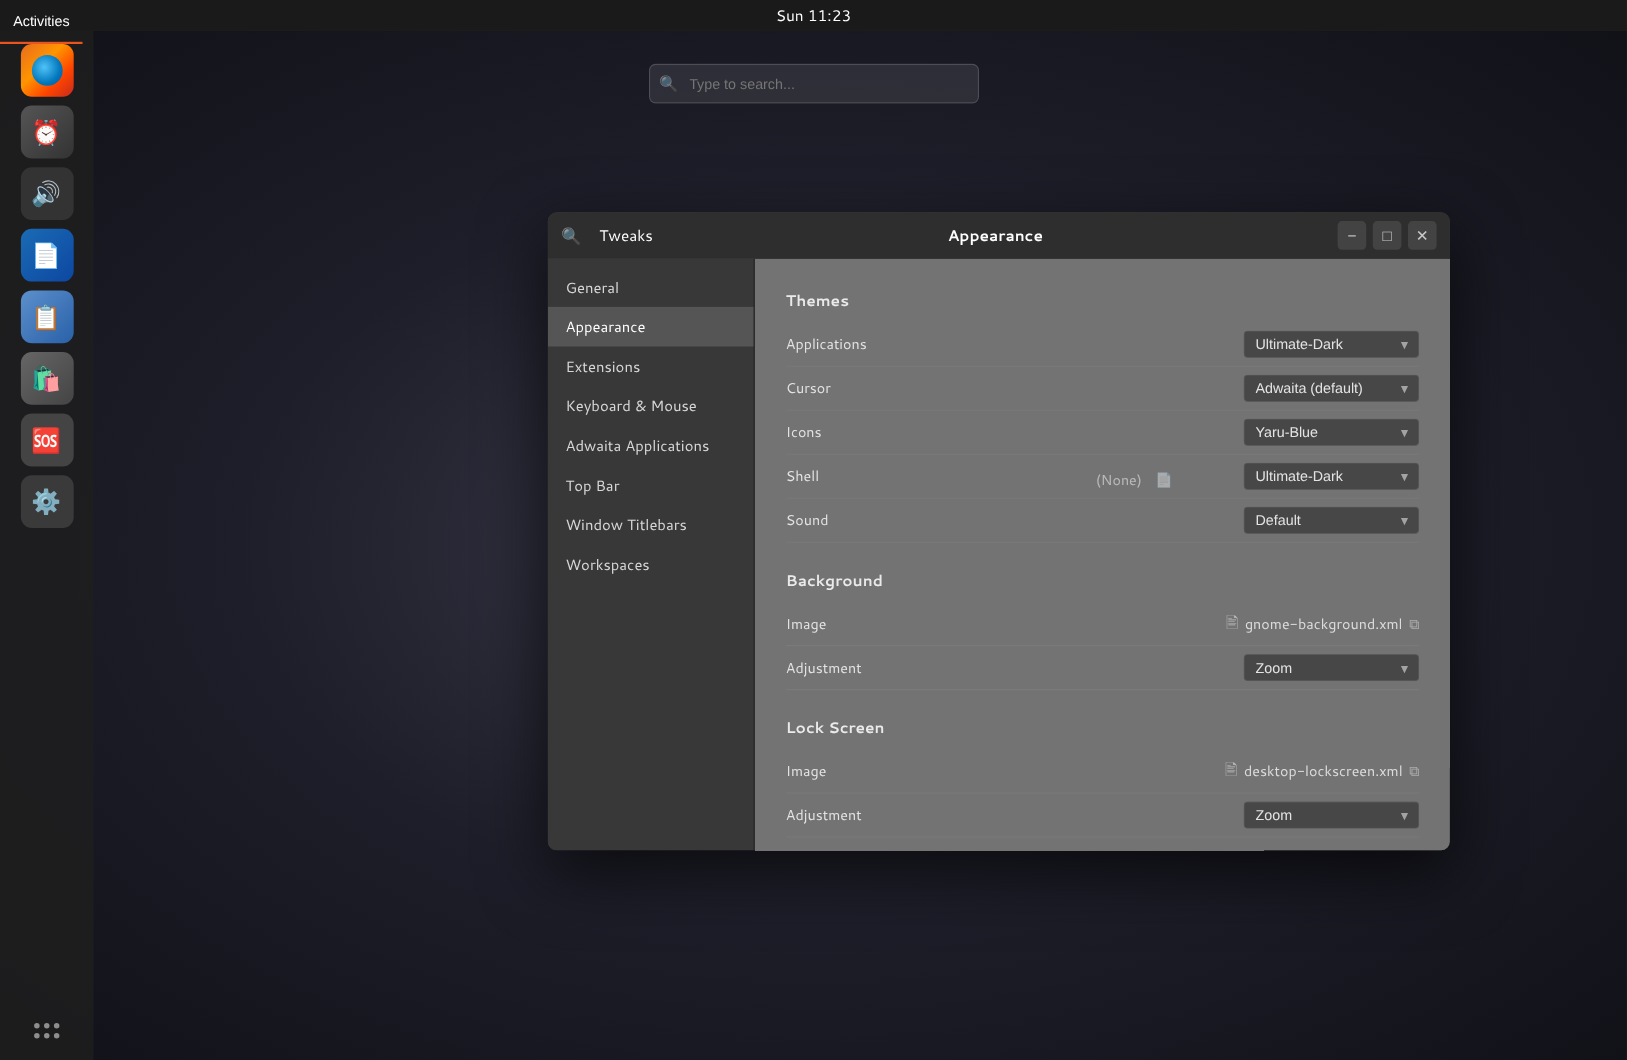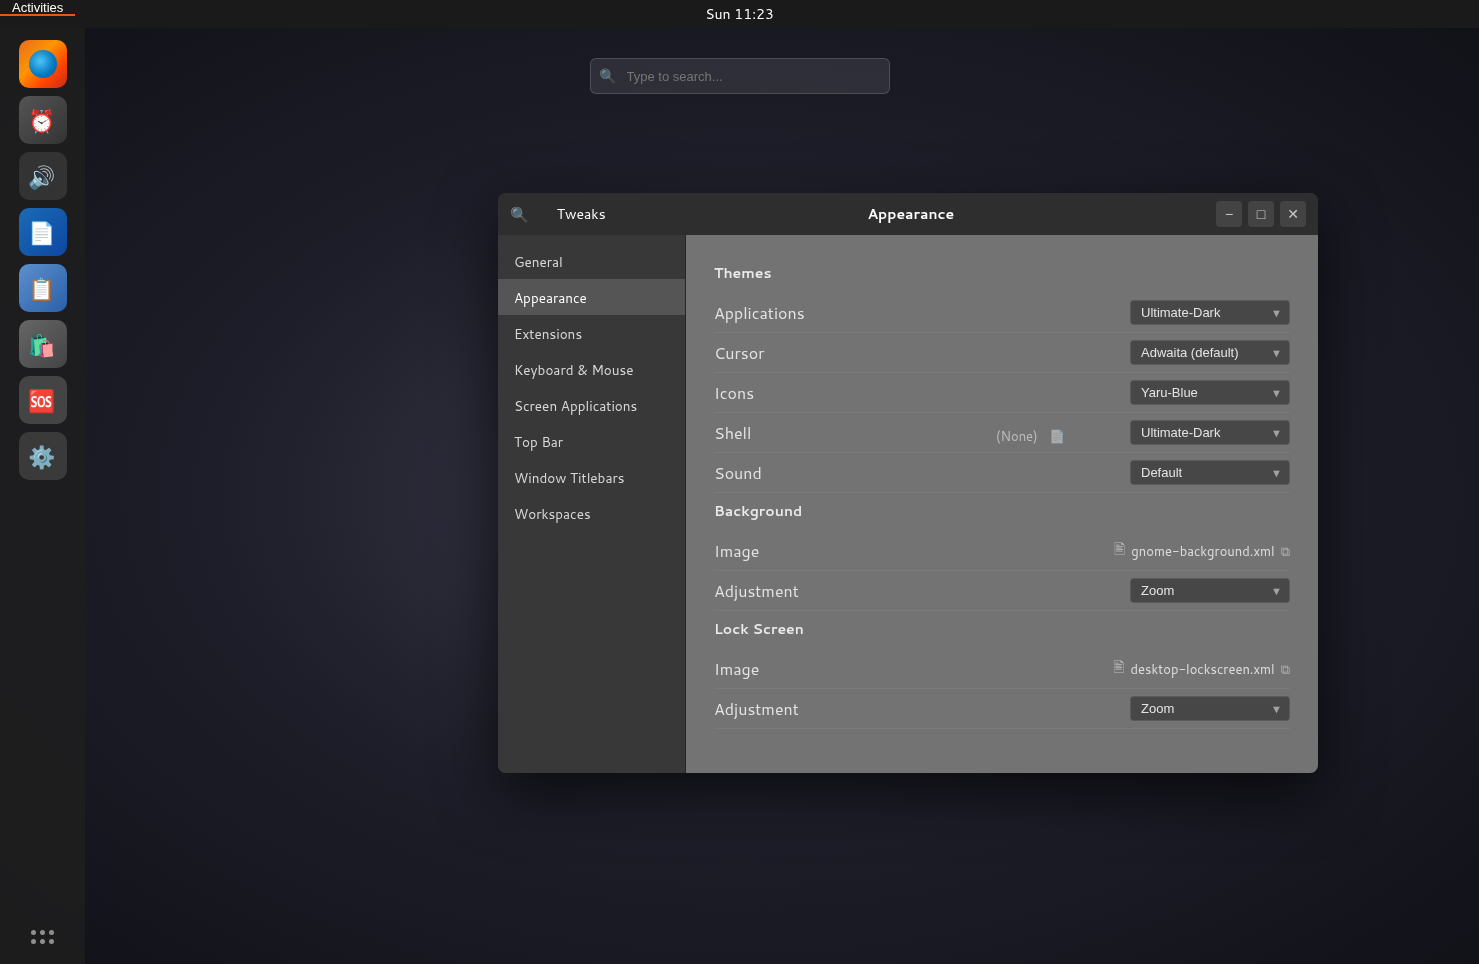--- a/index.html
+++ b/index.html
@@ -20,21 +20,21 @@
       display: flex;
       align-items: center;
       justify-content: center;
       position: relative;
       z-index: 100;
     }
     #activities-btn {
       position: absolute;
       left: 0;
       top: 0;
-      height: 16px;
+      height: 40px;
       padding: 0 12px;
       color: #fff;
       font-size: 13px;
       display: flex;
       align-items: center;
       cursor: pointer;
       background: transparent;
       border: none;
       border-bottom: 2px solid #e95420;
     }
@@ -154,21 +154,21 @@
     }
     #title-search-icon {
       color: rgba(255,255,255,0.6);
       font-size: 15px;
       margin-right: 8px;
     }
     #tweaks-title {
       color: #fff;
       font-size: 14px;
       font-weight: 400;
-      margin-left: 20px;
+      margin-left: 8px;
     }
     #window-title-center {
       flex: 1;
       text-align: center;
       color: #fff;
       font-size: 14px;
       font-weight: 600;
     }
     #window-controls {
       display: flex;
@@ -230,32 +230,32 @@
     #content::-webkit-scrollbar-thumb { background: rgba(255,255,255,0.2); border-radius: 3px; }
 
     .section-title {
       font-size: 14px;
       font-weight: 700;
       color: rgba(255,255,255,0.85);
       margin-bottom: 10px;
       margin-top: 4px;
     }
     .section-title:not(:first-child) {
-      margin-top: 8px;
+      margin-top: 24px;
     }
 
     .setting-row {
       display: flex;
       align-items: center;
       height: 40px;
       border-bottom: 1px solid rgba(255,255,255,0.05);
     }
     .setting-label {
       flex: 1;
-      font-size: 16px;
+      font-size: 13px;
       color: rgba(255,255,255,0.8);
     }
     .setting-value {
       display: flex;
       align-items: center;
       gap: 6px;
     }
 
     .dropdown {
       background: rgba(60,60,60,0.8);
@@ -390,21 +390,21 @@
       </div>
     </div>
 
     <div id="window-body">
 
       <div id="sidebar">
       <div class="sidebar-item">General</div>
           <div class="sidebar-item active">Appearance</div>
           <div class="sidebar-item">Extensions</div>
           <div class="sidebar-item">Keyboard &amp; Mouse</div>
-          <div class="sidebar-item">Screen Applications</div>
+          <div class="sidebar-item">Adwaita Applications</div>
           <div class="sidebar-item">Top Bar</div>
           <div class="sidebar-item">Window Titlebars</div>
           <div class="sidebar-item">Workspaces</div>
         </div>
 
       <div id="content">
         <div class="section-title">Themes</div>
 
         <div class="setting-row">
           <span class="setting-label">Applications</span>

